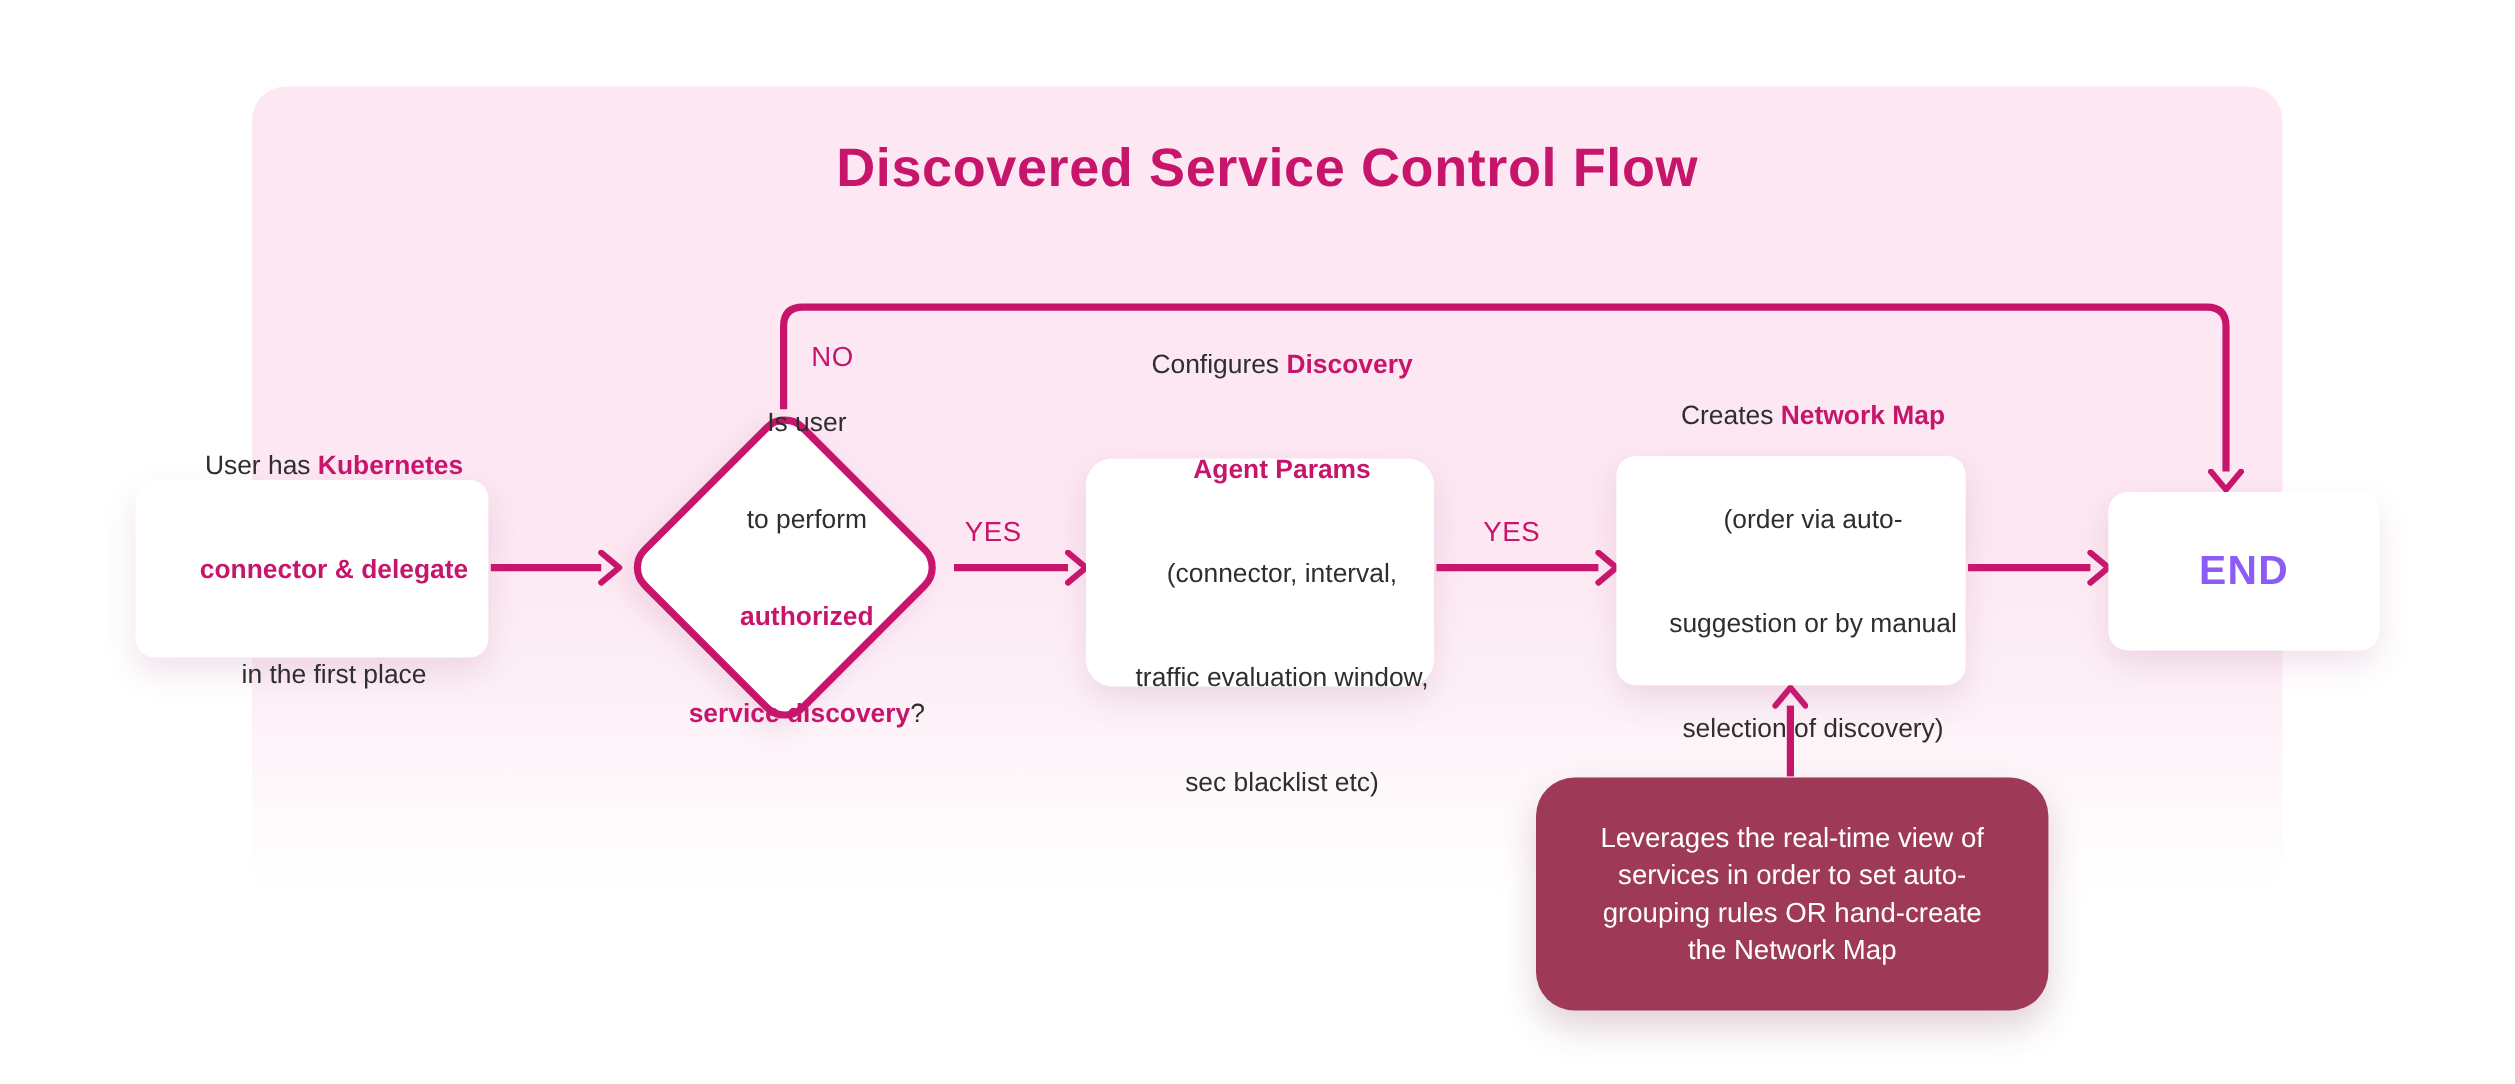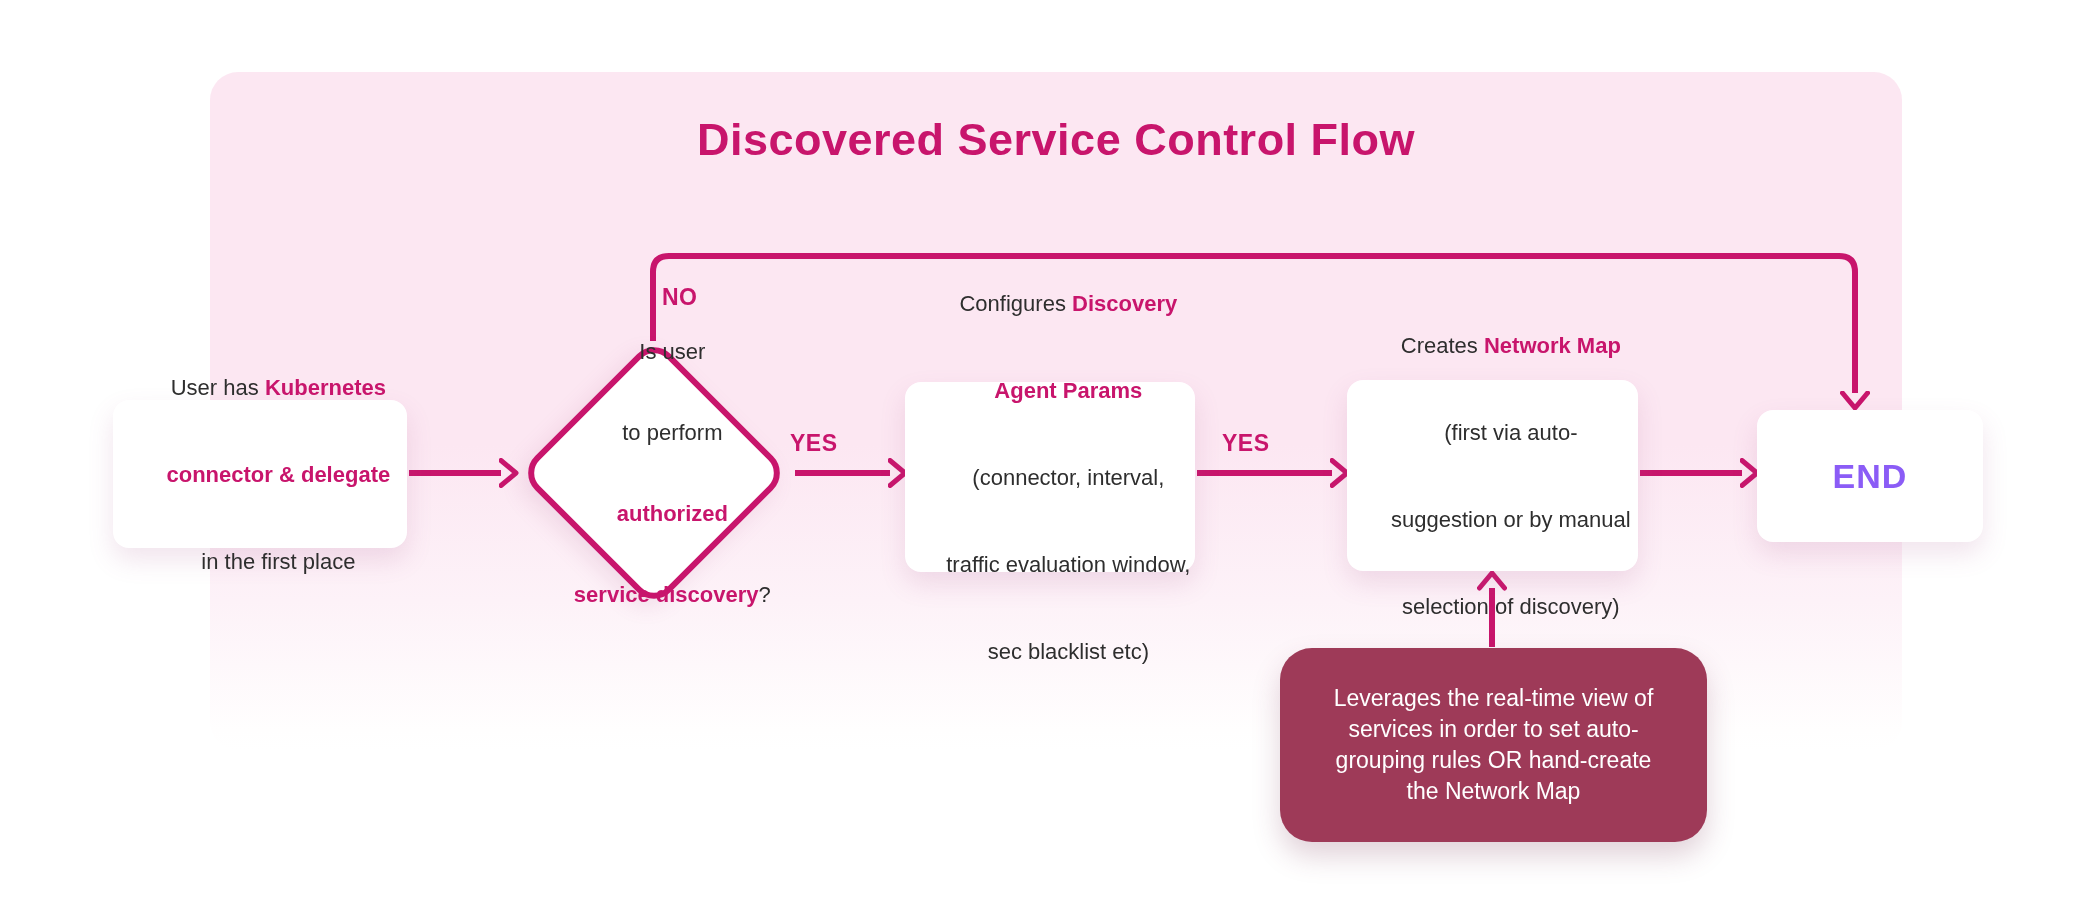--- a/index.html
+++ b/index.html
@@ -26,21 +26,21 @@
   .node{
     position:absolute;display:flex;flex-direction:column;
     align-items:center;justify-content:center;
     background:#ffffff;border-radius:16px;
     box-shadow:0 12px 26px rgba(170,90,140,0.16);
     color:#2e2e2e;font-size:22px;line-height:29px;text-align:center;
   }
   .line{white-space:pre;}
   .accent{color:#c8156c;font-weight:700;}
   .start-node{left:113px;top:400px;width:294px;height:148px;}
-  .configure-node{left:905px;top:382px;width:290px;height:190px;}
+  .configure-node{left:905px;top:382px;width:290px;height:190px;border-radius:22px;}
   .create-node{left:1347px;top:380px;width:291px;height:191px;}
   .end-node{left:1757px;top:410px;width:226px;height:132px;}
   .end-label{font-size:34px;font-weight:700;color:#8b5cf6;letter-spacing:1px;}
   .diamond-shape{
     position:absolute;left:558px;top:377px;width:192px;height:192px;
     background:#ffffff;border:6px solid #c8156c;border-radius:24px;
     transform:rotate(45deg);
     box-shadow:0 10px 22px rgba(170,90,140,0.14);
     box-sizing:border-box;
   }
@@ -51,21 +51,21 @@
   }
   .note-node{
     position:absolute;left:1280px;top:648px;width:427px;height:194px;
     display:flex;flex-direction:column;align-items:center;justify-content:center;
     background:#9e3a58;border-radius:32px;
     box-shadow:0 14px 28px rgba(120,50,80,0.22);
     color:#ffffff;font-size:23px;line-height:31px;text-align:center;
   }
   .edge-label{
     position:absolute;
-    font-size:23px;font-weight:700;color:#c8156c;letter-spacing:.5px;
+    font-size:23px;font-weight:400;color:#c8156c;letter-spacing:.5px;margin-left:14px;
   }
   .label-no{left:662px;top:284px;}
   .label-yes-1{left:790px;top:430px;}
   .label-yes-2{left:1222px;top:430px;}
 </style>
 </head>
 <body>
 
 <div class="canvas">
 
@@ -135,21 +135,21 @@
     <div class="line">
       <span>sec blacklist etc)</span>
     </div>
   </div>
 
   <div class="node create-node">
     <div class="line">
       <span>Creates </span><span class="accent">Network Map</span>
     </div>
     <div class="line">
-      <span>(first via auto-</span>
+      <span>(order via auto-</span>
     </div>
     <div class="line">
       <span>suggestion or by manual</span>
     </div>
     <div class="line">
       <span>selection of discovery)</span>
     </div>
   </div>
 
   <div class="node end-node">

